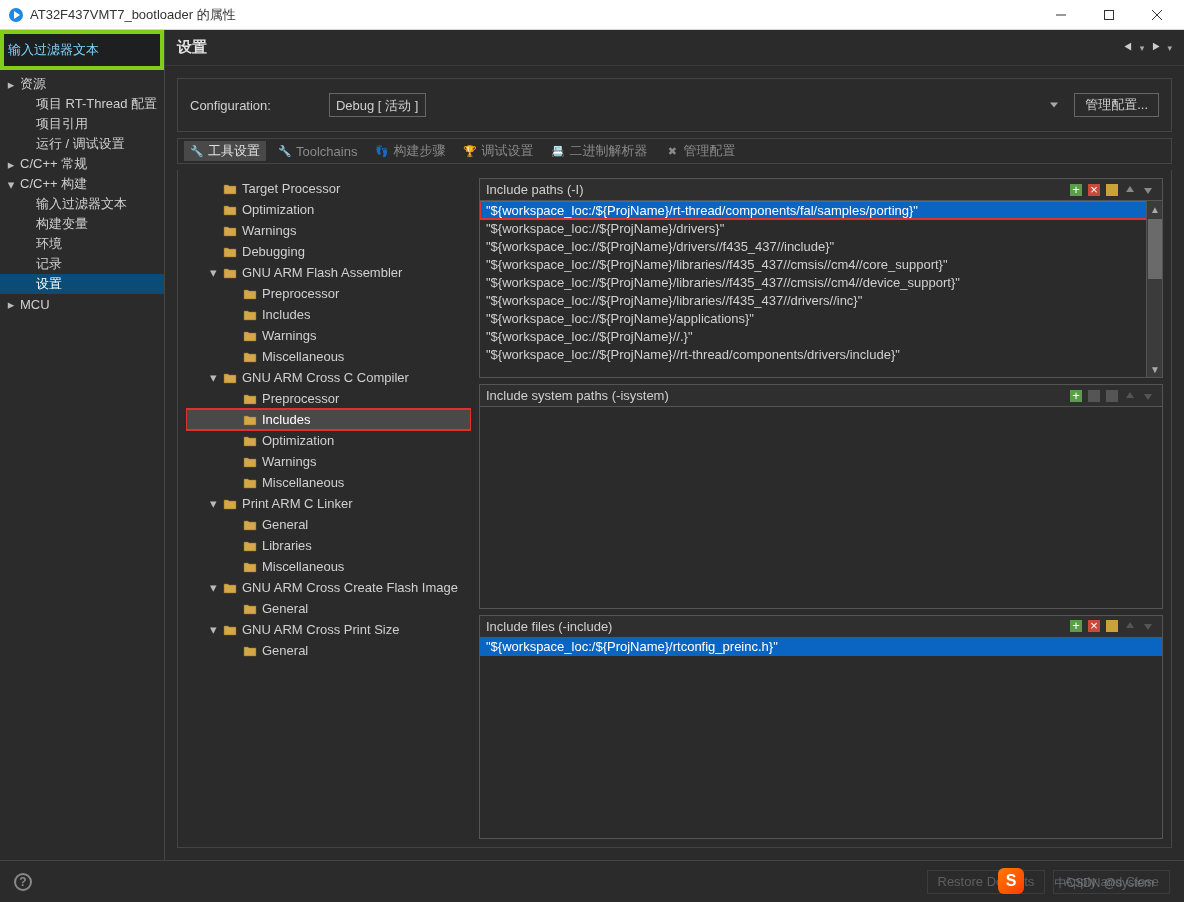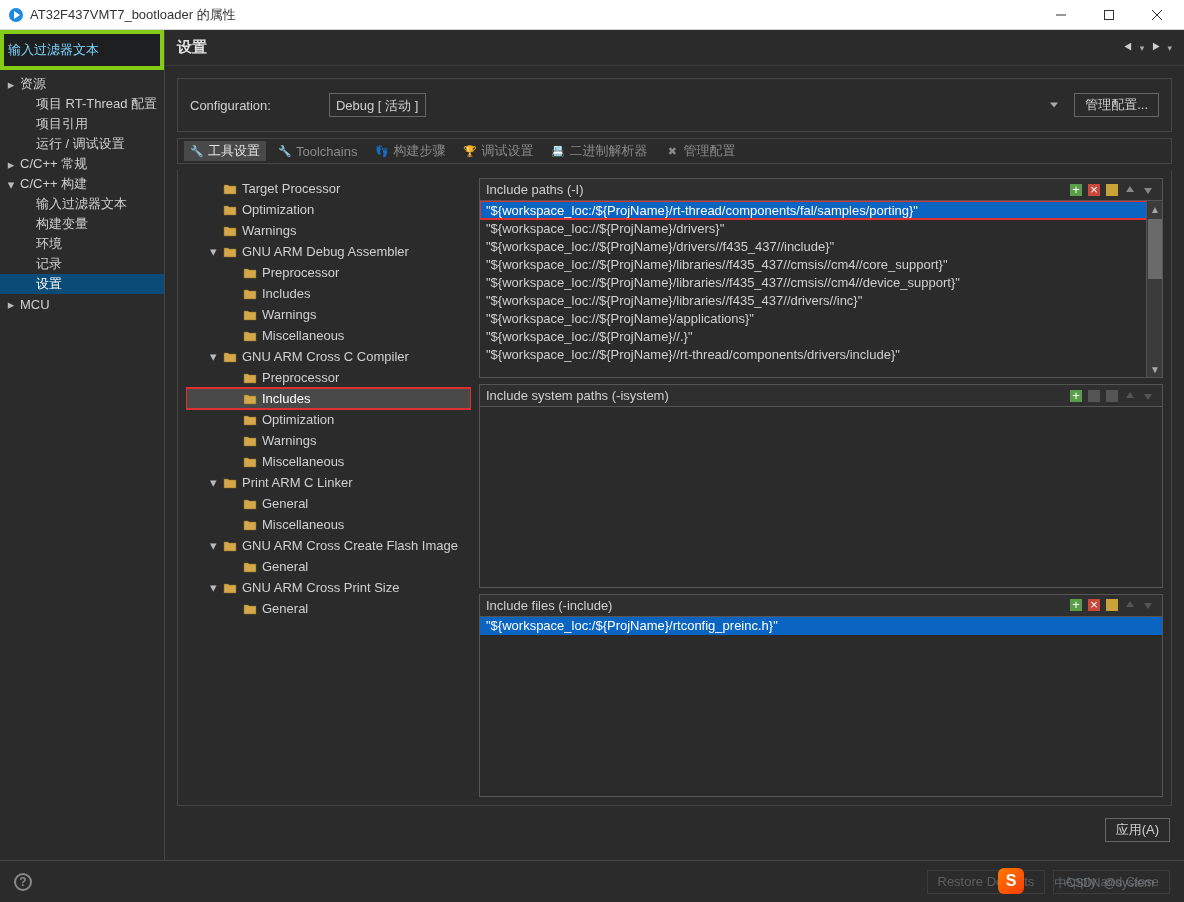--- a/index.html
+++ b/index.html
@@ -237,27 +237,36 @@
             <div class="stitem d1">
               <span class="exp"></span>
               <span class="folder">
                 <svg width="14" height="14" viewBox="0 0 14 14">
                   <path d="M1 3 h4 l1 1 h7 v8 h-12 z" fill="#d4a84a" stroke="#8a6a20" stroke-width="0.5"></path>
                 </svg>
               </span>
               <span>Warnings</span>
             </div>
             <div class="stitem d1">
+              <span class="exp"></span>
+              <span class="folder">
+                <svg width="14" height="14" viewBox="0 0 14 14">
+                  <path d="M1 3 h4 l1 1 h7 v8 h-12 z" fill="#d4a84a" stroke="#8a6a20" stroke-width="0.5"></path>
+                </svg>
+              </span>
+              <span>Debugging</span>
+            </div>
+            <div class="stitem d1">
               <span class="exp">▾</span>
               <span class="folder">
                 <svg width="14" height="14" viewBox="0 0 14 14">
                   <path d="M1 3 h4 l1 1 h7 v8 h-12 z" fill="#d4a84a" stroke="#8a6a20" stroke-width="0.5"></path>
                 </svg>
               </span>
-              <span>GNU ARM Debug Assembler</span>
+              <span>GNU ARM Flash Assembler</span>
             </div>
             <div class="stitem d2">
               <span class="exp"></span>
               <span class="folder">
                 <svg width="14" height="14" viewBox="0 0 14 14">
                   <path d="M1 3 h4 l1 1 h7 v8 h-12 z" fill="#d4a84a" stroke="#8a6a20" stroke-width="0.5"></path>
                 </svg>
               </span>
               <span>Preprocessor</span>
             </div>
@@ -352,20 +361,29 @@
               <span>Print ARM C Linker</span>
             </div>
             <div class="stitem d2">
               <span class="exp"></span>
               <span class="folder">
                 <svg width="14" height="14" viewBox="0 0 14 14">
                   <path d="M1 3 h4 l1 1 h7 v8 h-12 z" fill="#d4a84a" stroke="#8a6a20" stroke-width="0.5"></path>
                 </svg>
               </span>
               <span>General</span>
+            </div>
+            <div class="stitem d2">
+              <span class="exp"></span>
+              <span class="folder">
+                <svg width="14" height="14" viewBox="0 0 14 14">
+                  <path d="M1 3 h4 l1 1 h7 v8 h-12 z" fill="#d4a84a" stroke="#8a6a20" stroke-width="0.5"></path>
+                </svg>
+              </span>
+              <span>Libraries</span>
             </div>
             <div class="stitem d2">
               <span class="exp"></span>
               <span class="folder">
                 <svg width="14" height="14" viewBox="0 0 14 14">
                   <path d="M1 3 h4 l1 1 h7 v8 h-12 z" fill="#d4a84a" stroke="#8a6a20" stroke-width="0.5"></path>
                 </svg>
               </span>
               <span>Miscellaneous</span>
             </div>
@@ -528,23 +546,20 @@
                   </span>
               </div>
             </div>
             <div class="plist" id="plist_files">
                 <div class="prow selected">"${workspace_loc:/${ProjName}/rtconfig_preinc.h}"</div>
               </div>
           </div>
         </div>
       </div>
 
-      <div class="applyrow">
-        <button class="btn">应用(A)</button>
-      </div>
     </div>
   </div>
 </div>
 
 <div class="footer">
   <div class="helpico">?</div>
   <div class="fbtns">
     <button class="btn wide" style="opacity:.3;">Restore Defaults</button>
     <button class="btn wide" style="opacity:.3;">Apply and Close</button>
   </div>

